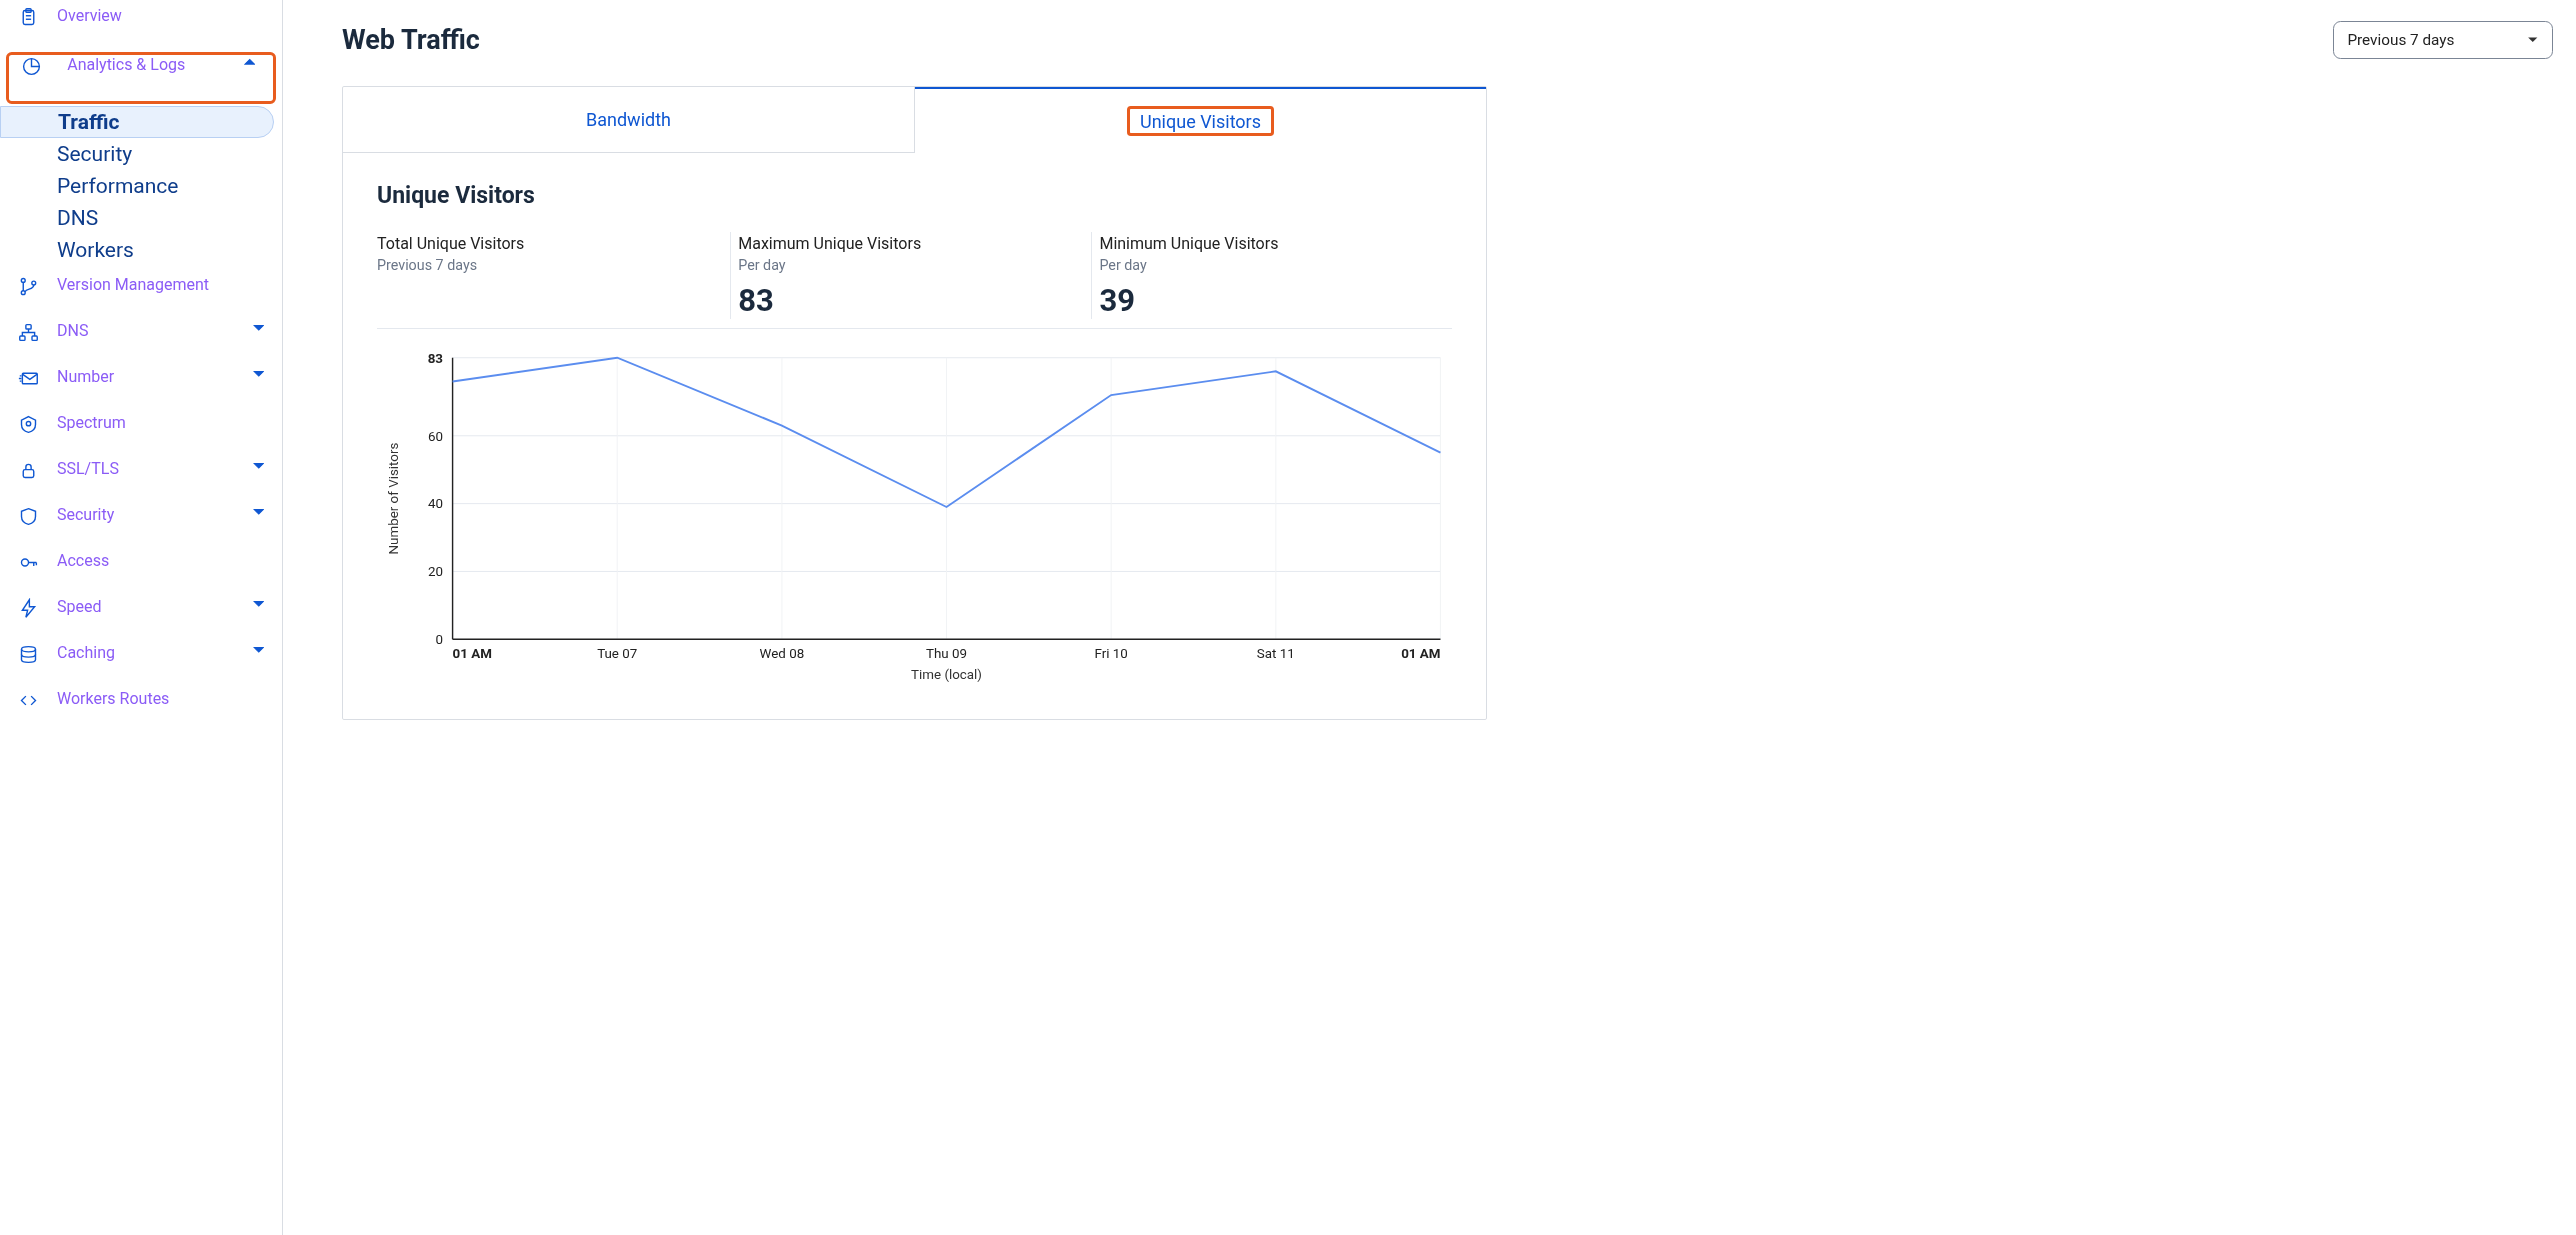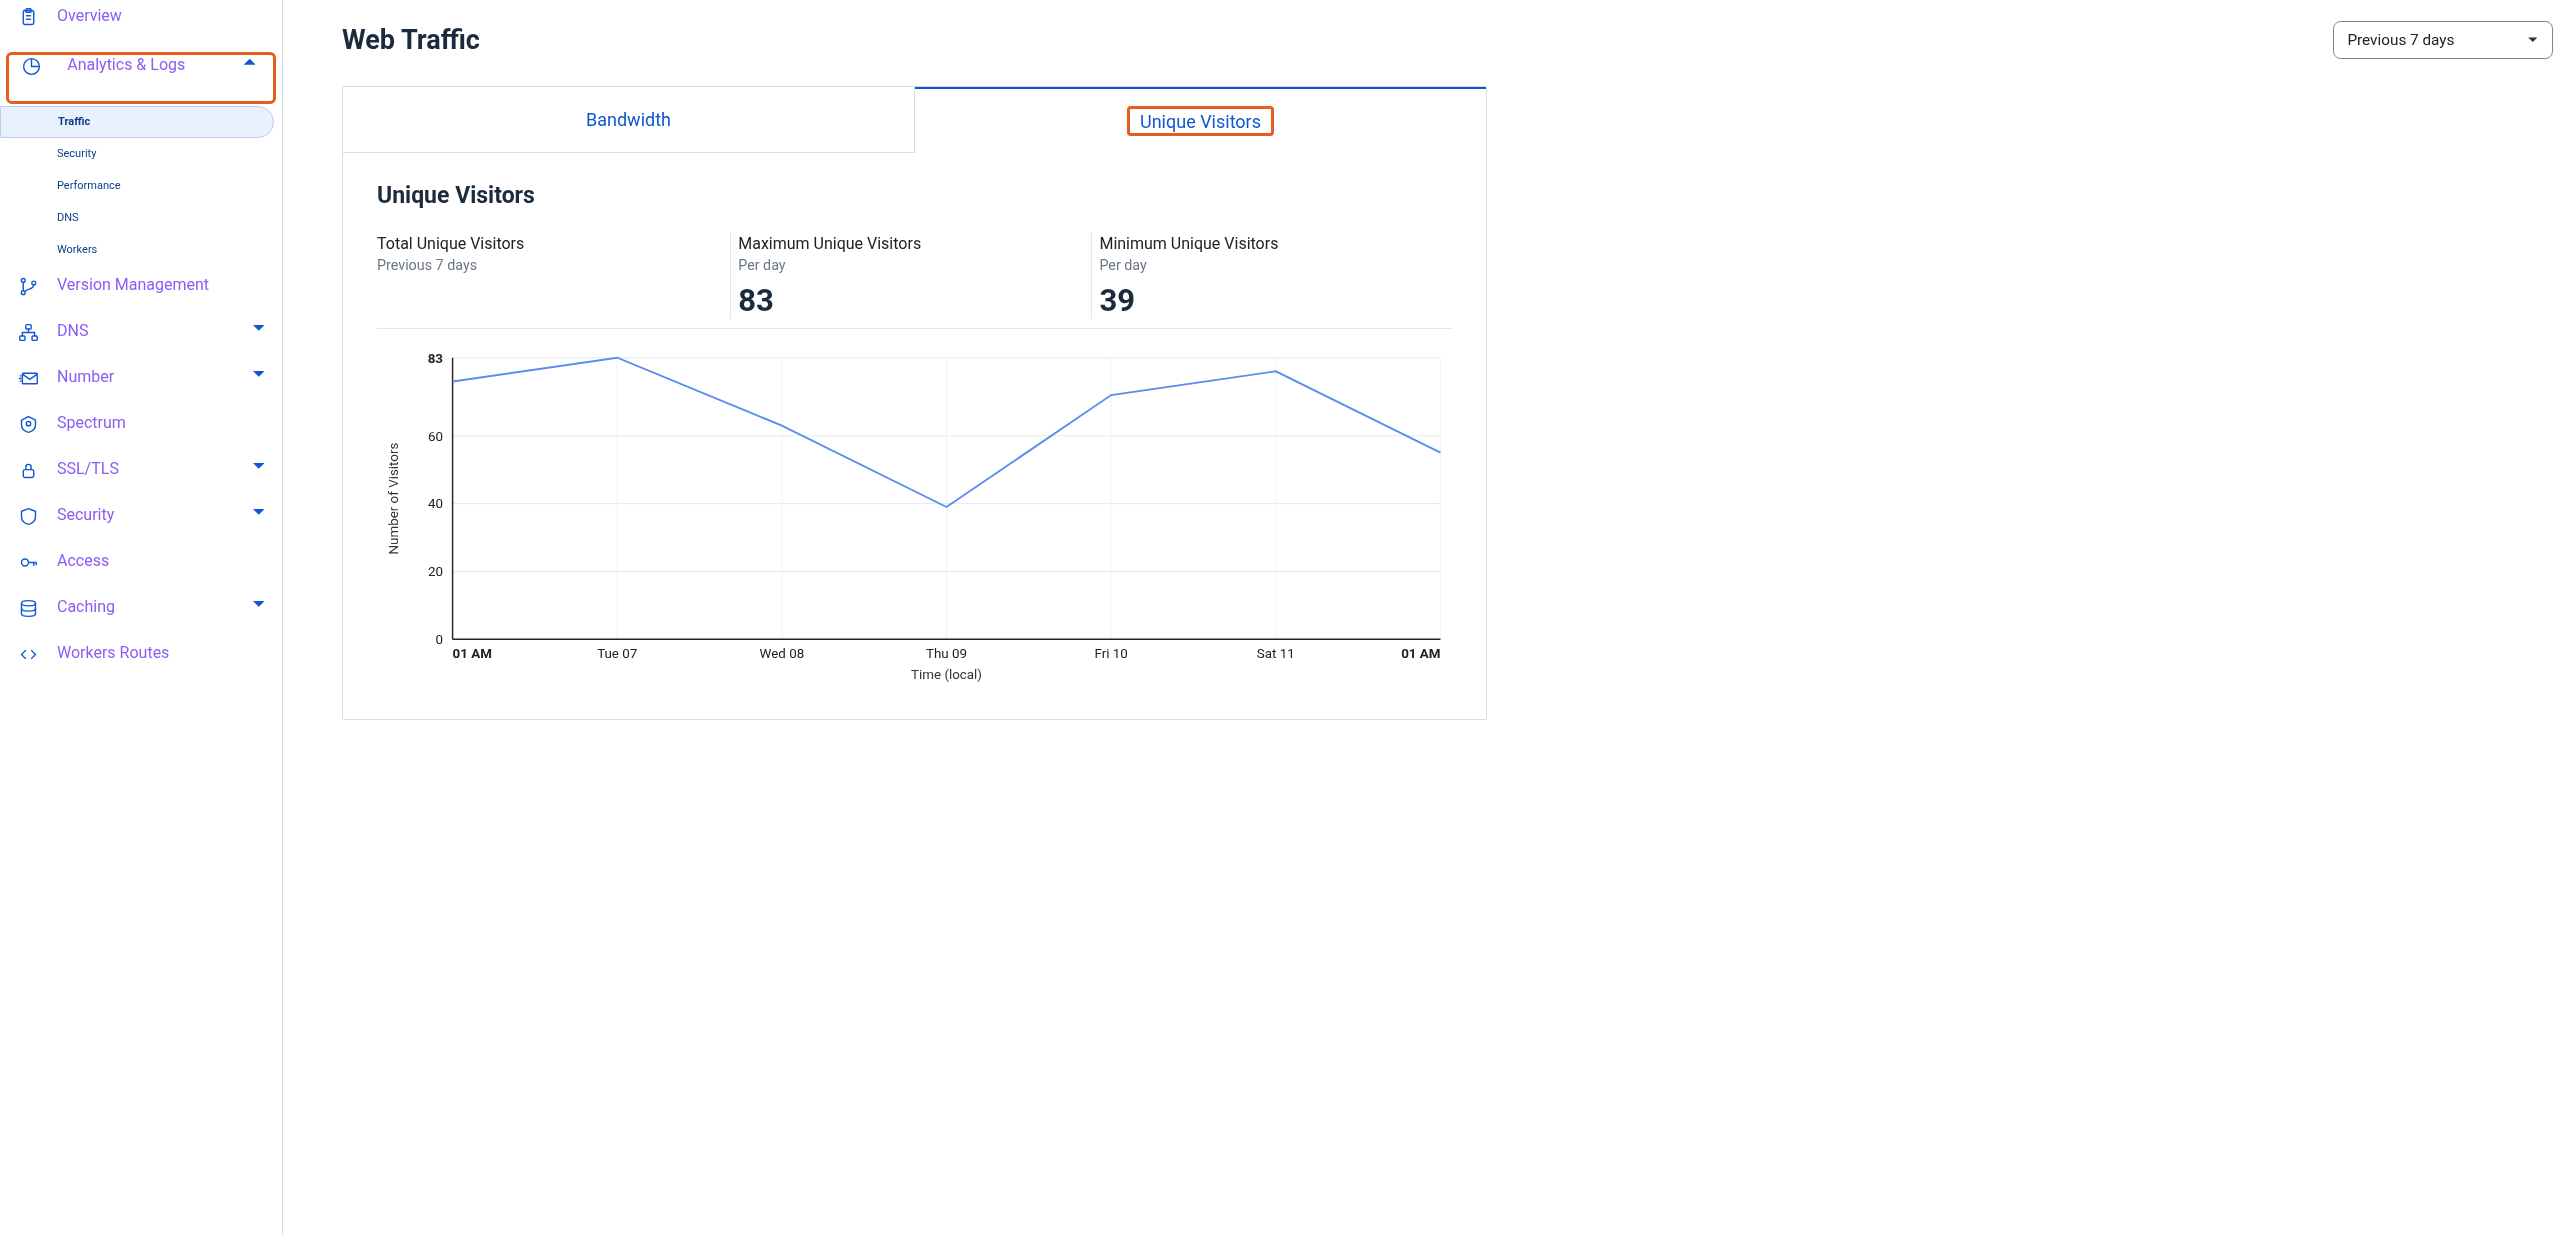--- a/index.html
+++ b/index.html
@@ -5,21 +5,21 @@
   * { box-sizing: border-box; margin: 0; padding: 0; }
   html, body { height: 100%; font-family: -apple-system, BlinkMacSystemFont, "Segoe UI", Roboto, "Helvetica Neue", Arial, sans-serif; color: #0a2540; }
   body { display: flex; background: #fff; font-size: 15.3px; }
 
   
   .sidebar { width: 283px; border-right: 1px solid #d9dde3; padding-top: 5.7px; }
   .side-item { display: flex; align-items: flex-start; height: 46px; padding: 0 17px 0 17px; color: #8b5cf6; cursor: pointer; position: relative; }
   .side-item .icon { width: 23px; height: 23px; display:flex; align-items:center; justify-content:center; margin-right: 17px; flex-shrink:0; }
   .side-item .label { flex: 1; font-size: 16px; }
   .side-item .chev { width: 13.4px; height: 13.4px; display:flex; align-items:center; justify-content:center; }
-  .side-sub { display: flex; align-items: center; height: 32px; padding-left: 57px; color: #0f3d8b; cursor: pointer; font-size: 11px; }
+  .side-sub { display: flex; align-items: center; height: 32px; padding-left: 57px; color: #0f3d8b; cursor: pointer; font-size: 21px; }
   .side-sub.active { background: #e8f1fd; border: 1px solid #b8d0f3; border-radius: 0 19px 19px 0; font-weight: 700; margin-right: 7.6px; }
   .highlight-box { border: 3.8px solid #e85c1e; border-radius: 5.7px; margin: 0 5.7px 1.9px 5.7px; }
   .highlight-box .side-item { padding-left: 11.5px; gap: 7px; }
 
   
   .main { flex: 1; padding: 21px 0 0 59px; }
   .header-row { display: flex; align-items: center; justify-content: space-between; padding-right: 23px; }
   .page-title { font-size: 27px; font-weight: 700; color: #1b2a3d; }
   .select-box { width: 220px; height: 38px; border: 1.9px solid #7b8595; border-radius: 7.6px; display: flex; align-items: center; justify-content: space-between; padding: 0 13.4px; color: #222; cursor: pointer; background:#fff; }
 
@@ -185,20 +185,33 @@
   <div class="side-item">
     <span class="icon">
       <svg viewBox="0 0 24 24">
           <circle cx="8" cy="12" r="4"></circle>
           <path d="M12 12 h9 M18 12 v4 M21 12 v3"></path>
         </svg>
     </span>
     <span class="label">Access</span>
   </div>
 
+  <div class="side-item">
+    <span class="icon">
+      <svg viewBox="0 0 24 24">
+          <path d="M13 2 L5 14 h6 l-2 8 L19 10 h-6 Z"></path>
+        </svg>
+    </span>
+    <span class="label">Speed</span>
+    <span class="chev">
+        <svg viewBox="0 0 10 10">
+          <path d="M1 3 L5 7 L9 3 Z"></path>
+        </svg>
+      </span>
+  </div>
 
   <div class="side-item">
     <span class="icon">
       <svg viewBox="0 0 24 24">
           <ellipse cx="12" cy="6" rx="8" ry="3"></ellipse>
           <path d="M4 6 v12 a8 3 0 0 0 16 0 V6"></path>
           <path d="M4 12 a8 3 0 0 0 16 0"></path>
         </svg>
     </span>
     <span class="label">Caching</span>

